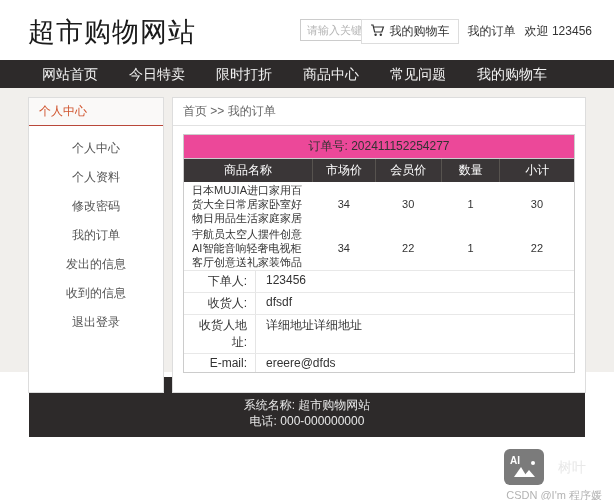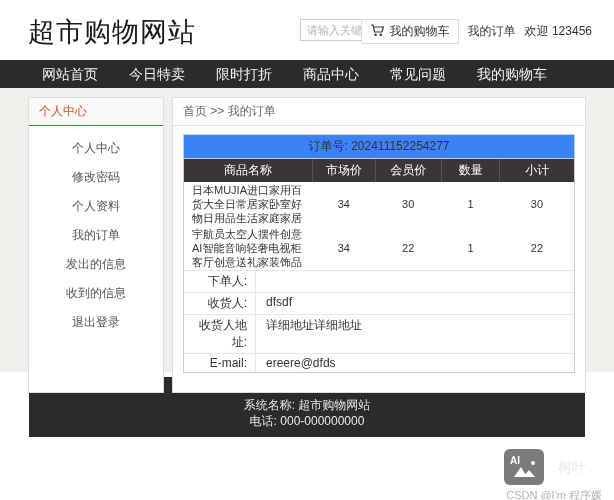--- a/index.html
+++ b/index.html
@@ -30,21 +30,21 @@
   .band { height:284px; background:#f1efec; padding:9px 28px 0; display:flex; align-items:flex-start; }
   .sidebar { width:136px; height:296px; background:#fff; border:1px solid #ddd; margin-right:8px; }
   .sidebar-title { padding:5px 10px; font-size:12px; color:#d0552f; background:#faf9f8; border-bottom:1px solid #b9483a; }
   .sidebar ul { list-style:none; padding-top:8px; }
   .sidebar li { text-align:center; font-size:12px; color:#555; padding:6px 0; cursor:pointer; }
 
   .main { flex:1; height:296px; background:#fff; border:1px solid #ddd; overflow:hidden; }
   .breadcrumb { padding:5px 10px; font-size:12px; color:#666; border-bottom:1px solid #e2e2e2; }
 
   .panel { margin:8px 10px; border:1px solid #ccc; }
-  .order-no-row { background:#3b82f6; border-bottom:1px solid #ccc; text-align:center; font-size:12px; color:#333; padding:3px 0; }
+  .order-no-row { background:#ec4899; border-bottom:1px solid #ccc; text-align:center; font-size:12px; color:#333; padding:3px 0; }
 
   table.goods { width:100%; border-collapse:collapse; table-layout:fixed; }
   table.goods th { background:#3a3637; color:#fff; font-size:12px; font-weight:400; padding:3px 2px;margin-top:40px; }
   table.goods th + th { border-left:1px solid #57534f; }
   table.goods td { font-size:11px; color:#333; text-align:center; padding:1px 4px; }
   table.goods td.name { text-align:left; line-height:14px; padding-left:8px; }
   .col-name{width:33%} .col-mkt{width:16%} .col-mem{width:17%} .col-qty{width:15%} .col-sub{width:19%}
 
   .total-row { text-align:center; font-size:12px; color:#333; padding:2px 0 3px; }
 
@@ -116,23 +116,23 @@
 </div>
 
 <div class="band">
 
   <div class="sidebar">
     <div class="sidebar-title">个人中心</div>
     <ul>
 
         <li>个人中心</li>
 
+        <li>个人资料</li>
+
         <li>修改密码</li>
-
-        <li>个人资料</li>
 
         <li>我的订单</li>
 
         <li>发出的信息</li>
 
         <li>收到的信息</li>
 
         <li>退出登录</li>
       </ul>
   </div>
@@ -186,20 +186,21 @@
               <td>22</td>
             </tr>
           </tbody>
       </table>
 
 
       <div>
 
           <div class="detail-row">
             <div class="detail-label">下单人:</div>
+            <div class="detail-value">123456</div>
           </div>
 
           <div class="detail-row">
             <div class="detail-label">收货人:</div>
             <div class="detail-value">dfsdf</div>
           </div>
 
           <div class="detail-row">
             <div class="detail-label">收货人地址:</div>
             <div class="detail-value">详细地址详细地址</div>

